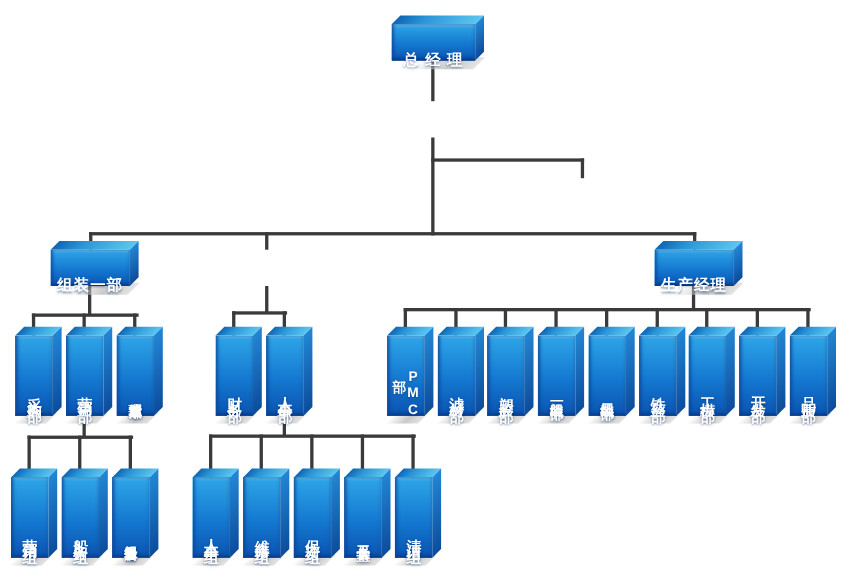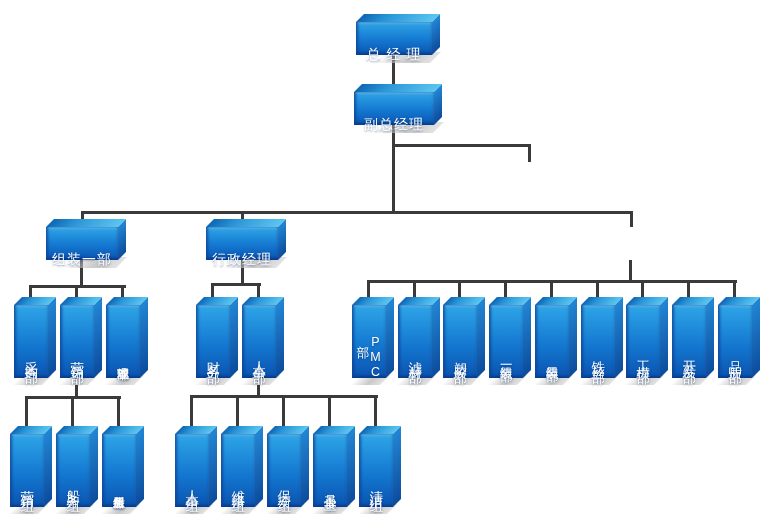--- a/index.html
+++ b/index.html
@@ -21,21 +21,21 @@
       background:linear-gradient(180deg,#2286d4 0%,#0c4c9c 100%);}
   .f{position:absolute;left:0;top:8px;right:0;bottom:0;
       background:linear-gradient(180deg,#2ea6e8 0%,#1478d0 55%,#0a53b0 100%);
       box-shadow:inset 2px 0 3px rgba(10,64,150,.7), inset 0 -2px 3px rgba(6,40,104,.55),
                  inset 0 2px 2px rgba(255,255,255,.25);
       display:flex;align-items:center;justify-content:center;}
   .f::before{content:"";position:absolute;left:40%;top:calc(100% - 3px);width:72%;height:11px;
       background:linear-gradient(90deg,rgba(200,200,200,.05),#c9c9c9 55%,#e3e3e3);
       transform:skewX(-45deg);transform-origin:100% 0;z-index:-1;}
   .bv .f::before{left:25%;width:85%;height:10px;}
-  .f span{color:#fff;font-weight:normal;text-shadow:0 1px 2px rgba(0,40,96,.5);margin-top:32px;}
+  .f span{color:#fff;font-weight:bold;text-shadow:0 1px 2px rgba(0,40,96,.5);margin-top:32px;}
   .bh .f span{font-size:14px;letter-spacing:1px;white-space:pre;}
   .bv .f span{writing-mode:vertical-rl;text-orientation:upright;font-size:13.5px;
       letter-spacing:5px;line-height:1;}
   .md .f span{font-size:12.5px;letter-spacing:1px;}
   .sm .f span{font-size:12px;letter-spacing:0;}
 </style>
 </head>
 <body>
 
 <div class="stage">
@@ -82,33 +82,28 @@
   <div class="vl" style="left:596px;top:280px;height:25px"></div>
   <div class="vl" style="left:641px;top:280px;height:25px"></div>
   <div class="vl" style="left:687px;top:280px;height:25px"></div>
   <div class="vl" style="left:733px;top:280px;height:25px"></div>
 
   <div class="bh" style="left:356px;top:14px;width:76px">
     <div class="f">
         <span>总 经 理</span>
       </div>
   </div>
-  <div class="bh" style="left:354px;top:84px;width:80px">
-    <div class="f">
-        <span>副总经理</span>
-      </div>
-  </div>
   <div class="bh" style="left:46px;top:219px;width:72px">
     <div class="f">
         <span>组装一部</span>
       </div>
   </div>
-  <div class="bh" style="left:206px;top:219px;width:72px">
-    <div class="f">
-        <span>行政经理</span>
+  <div class="bh" style="left:595px;top:219px;width:72px">
+    <div class="f">
+        <span>生产经理</span>
       </div>
   </div>
 
   <div class="bv" style="left:14px;top:297px">
     <div class="f">
         <span>采购部</span>
       </div>
   </div>
   <div class="bv" style="left:60px;top:297px">
     <div class="f">

